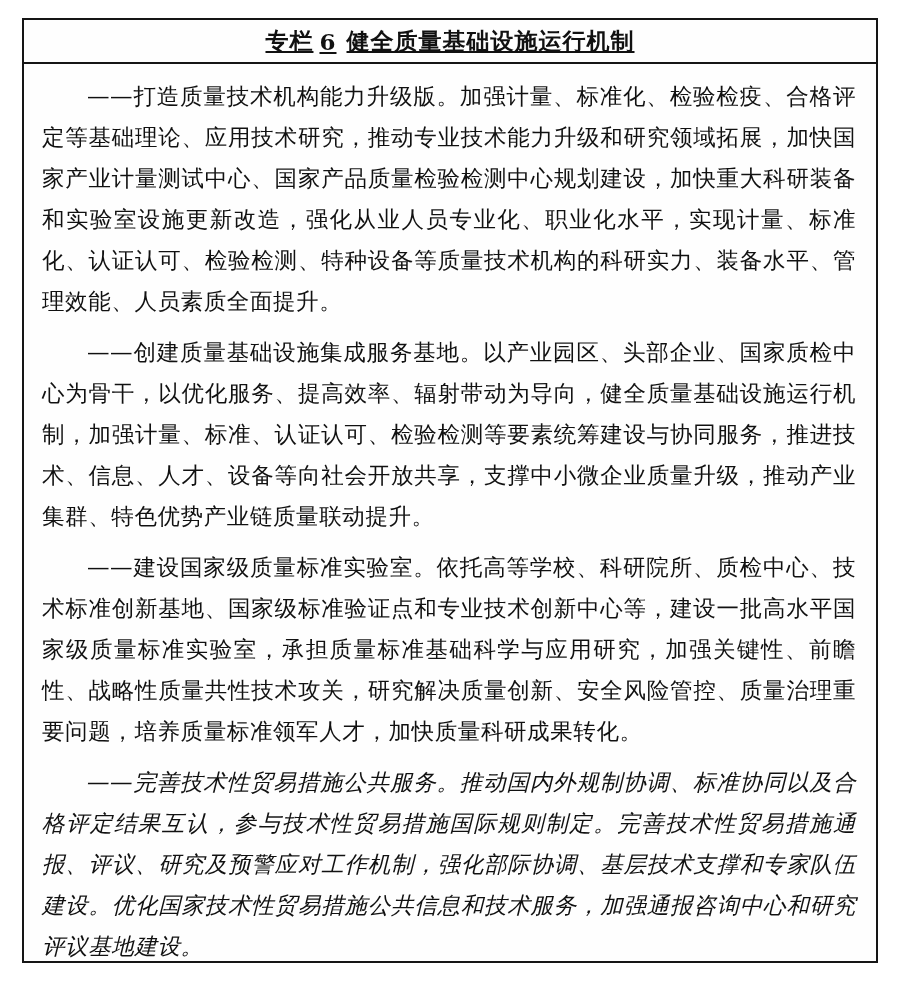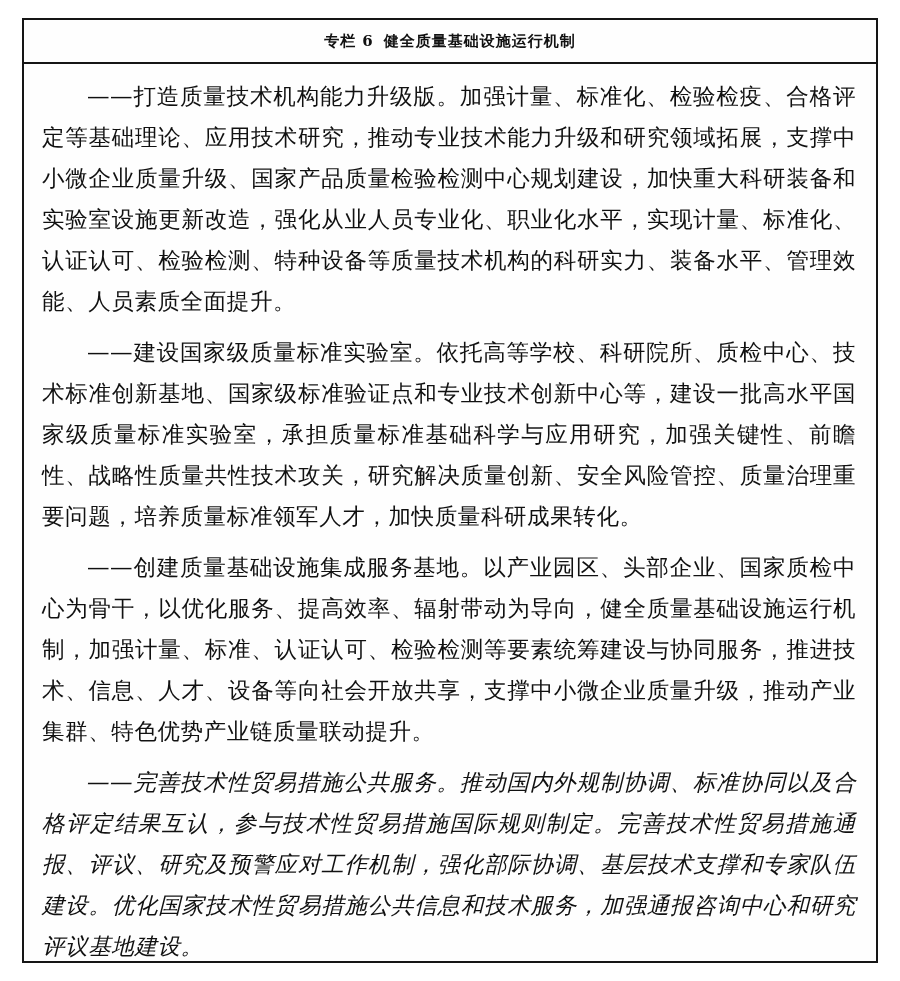--- a/index.html
+++ b/index.html
@@ -31,23 +31,24 @@
     overflow: hidden;
   }
   .box-title {
     box-sizing: border-box;
     height: 44px;
     border-bottom: 2px solid #151515;
     display: flex;
     align-items: center;
     justify-content: center;
     font-weight: bold;
-    font-size: 15px;
+    font-size: 23px;
     letter-spacing: 1px;
     white-space: nowrap;
+    text-decoration: underline;
   }
   .box-title .num {
     margin: 0 10px 0 6px;
     font-weight: bold;
   }
   .body {
     box-sizing: border-box;
     padding: 12px 20px 0 18px;
   }
   p.para {
@@ -68,19 +69,19 @@
 <body>
 
 <div class="page">
   <div class="box">
     <div class="box-title">
       <span>专栏</span>
       <span class="num">6</span>
       <span>健全质量基础设施运行机制</span>
     </div>
     <div class="body">
-      <p class="para">——打造质量技术机构能力升级版。加强计量、标准化、检验检疫、合格评定等基础理论、应用技术研究，推动专业技术能力升级和研究领域拓展，支撑中小微企业质量升级、国家产品质量检验检测中心规划建设，加快重大科研装备和实验室设施更新改造，强化从业人员专业化、职业化水平，实现计量、标准化、认证认可、检验检测、特种设备等质量技术机构的科研实力、装备水平、管理效能、人员素质全面提升。</p>
+      <p class="para">——打造质量技术机构能力升级版。加强计量、标准化、检验检疫、合格评定等基础理论、应用技术研究，推动专业技术能力升级和研究领域拓展，加快国家产业计量测试中心、国家产品质量检验检测中心规划建设，加快重大科研装备和实验室设施更新改造，强化从业人员专业化、职业化水平，实现计量、标准化、认证认可、检验检测、特种设备等质量技术机构的科研实力、装备水平、管理效能、人员素质全面提升。</p>
+      <p class="para">——创建质量基础设施集成服务基地。以产业园区、头部企业、国家质检中心为骨干，以优化服务、提高效率、辐射带动为导向，健全质量基础设施运行机制，加强计量、标准、认证认可、检验检测等要素统筹建设与协同服务，推进技术、信息、人才、设备等向社会开放共享，支撑中小微企业质量升级，推动产业集群、特色优势产业链质量联动提升。</p>
       <p class="para">——建设国家级质量标准实验室。依托高等学校、科研院所、质检中心、技术标准创新基地、国家级标准验证点和专业技术创新中心等，建设一批高水平国家级质量标准实验室，承担质量标准基础科学与应用研究，加强关键性、前瞻性、战略性质量共性技术攻关，研究解决质量创新、安全风险管控、质量治理重要问题，培养质量标准领军人才，加快质量科研成果转化。</p>
-      <p class="para">——创建质量基础设施集成服务基地。以产业园区、头部企业、国家质检中心为骨干，以优化服务、提高效率、辐射带动为导向，健全质量基础设施运行机制，加强计量、标准、认证认可、检验检测等要素统筹建设与协同服务，推进技术、信息、人才、设备等向社会开放共享，支撑中小微企业质量升级，推动产业集群、特色优势产业链质量联动提升。</p>
       <p class="para">——完善技术性贸易措施公共服务。推动国内外规制协调、标准协同以及合格评定结果互认，参与技术性贸易措施国际规则制定。完善技术性贸易措施通报、评议、研究及预警应对工作机制，强化部际协调、基层技术支撑和专家队伍建设。优化国家技术性贸易措施公共信息和技术服务，加强通报咨询中心和研究评议基地建设。</p>
     </div>
   </div>
 </div>
 
 </body></html>

